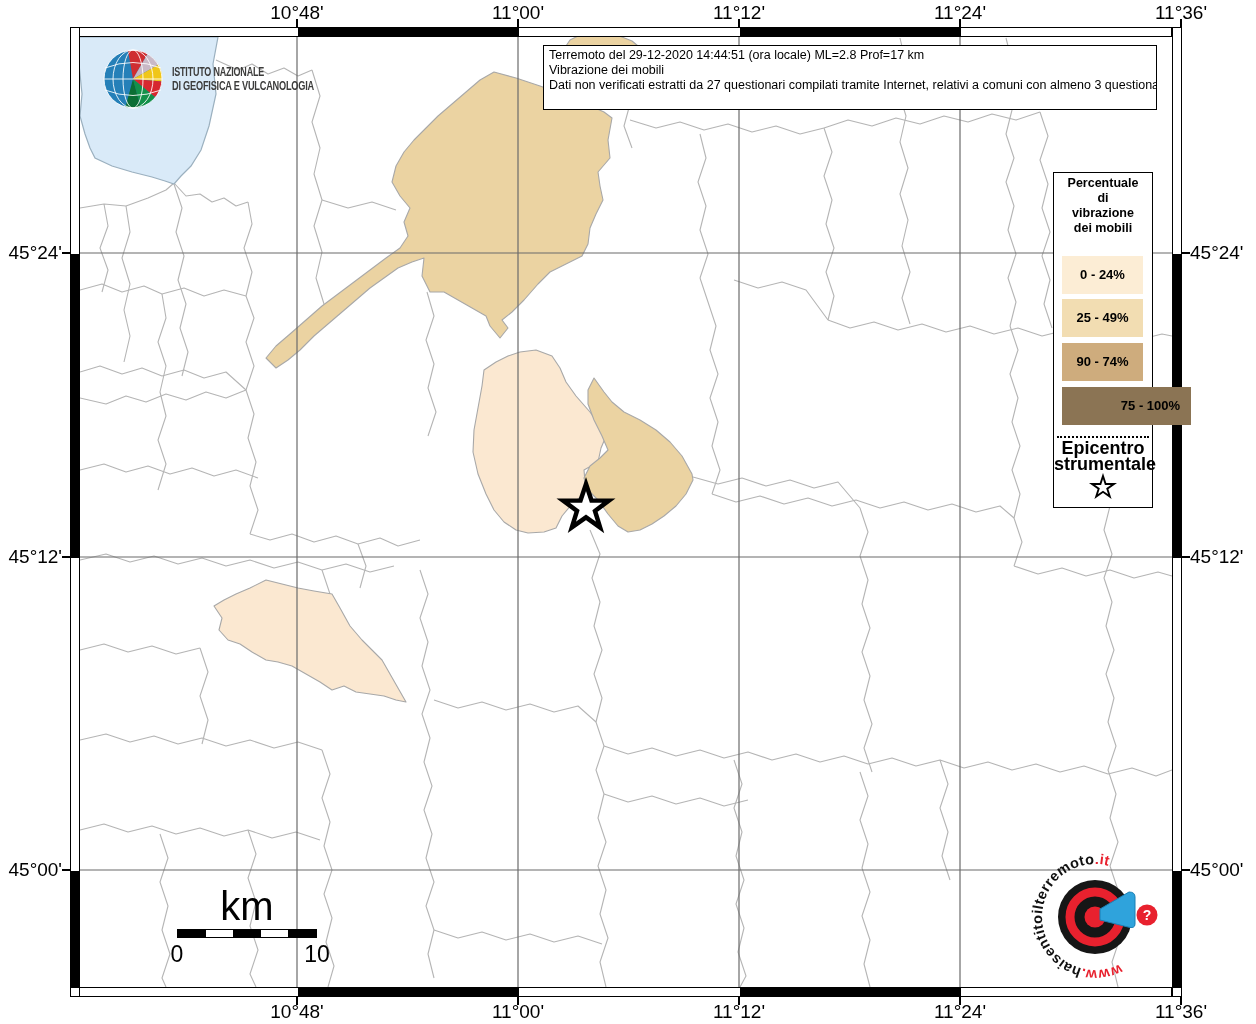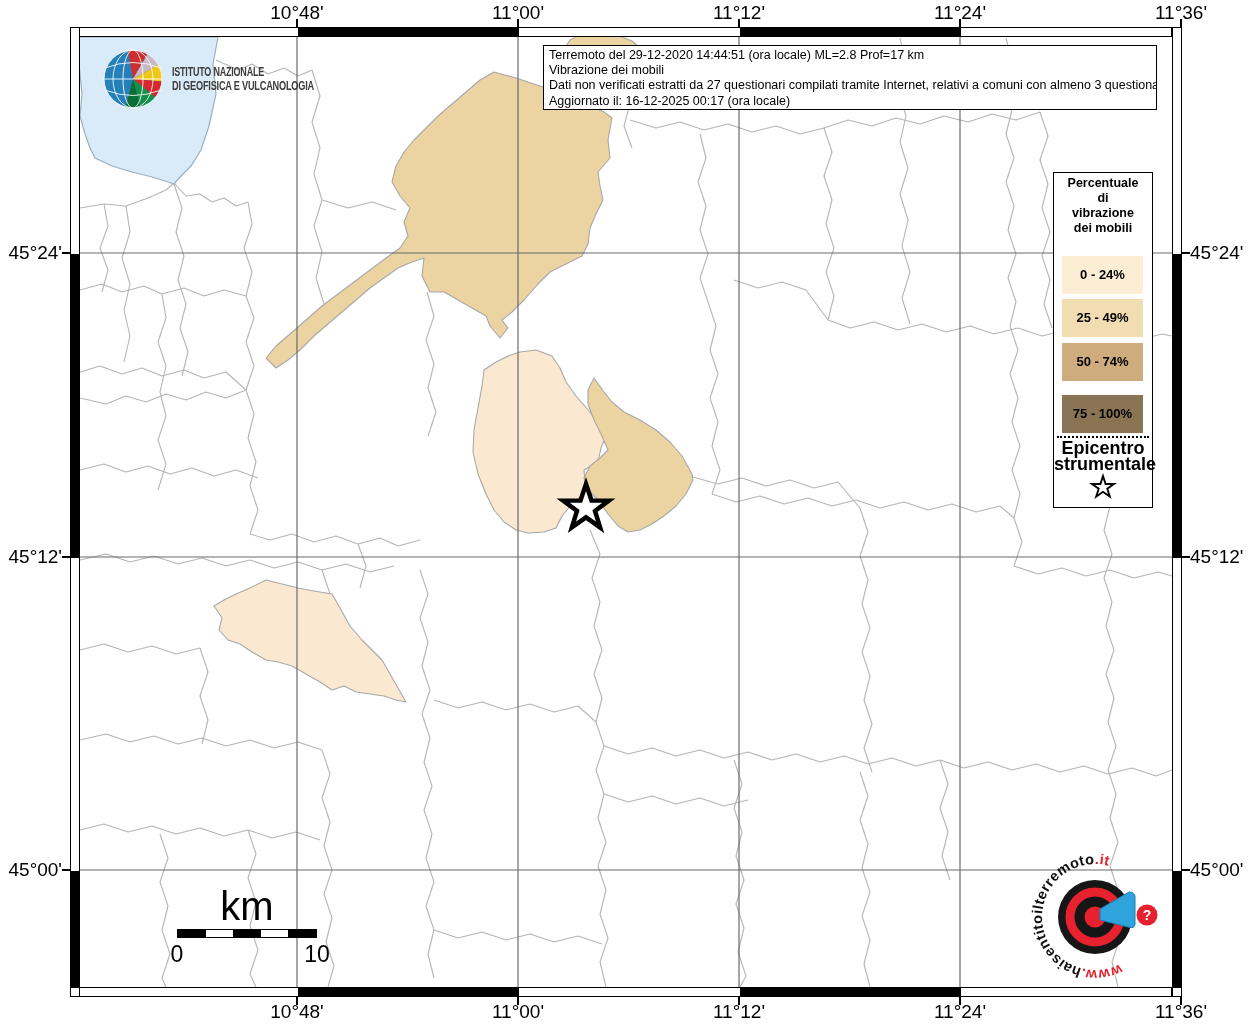--- a/index.html
+++ b/index.html
@@ -228,29 +228,28 @@
           </text>
         </g>
       </svg>
     </div>
   </div>
 
   <div class="infobox">
     <div>Terremoto del 29-12-2020 14:44:51 (ora locale) ML=2.8 Prof=17 km</div>
     <div>Vibrazione dei mobili</div>
     <div>Dati non verificati estratti da 27 questionari compilati tramite Internet, relativi a comuni con almeno 3 questionari.</div>
-    <div>Aggiornato il: 16-12-2025 00:17 (ora locale)</div>
   </div>
 
   <div class="legend">
     <div class="leg-title"><span>Percentuale di vibrazione dei mobili</span></div>
     <div class="swatch" style="top: 83px; background: rgb(252, 237, 213);">0 - 24%</div>
     <div class="swatch" style="top: 126px; background: rgb(242, 221, 178);">25 - 49%</div>
-    <div class="swatch" style="top: 170px; background: rgb(206, 172, 125);">50 - 74%</div>
-    <div class="swatch" style="top: 222px; background: rgb(139, 116, 84);">75 - 100%</div>
+    <div class="swatch" style="top: 170px; background: rgb(206, 172, 125);">90 - 74%</div>
+    <div class="swatch" style="top: 214px; background: rgb(139, 116, 84); padding-left: 48px;">75 - 100%</div>
     <div class="leg-sep"></div>
     <div class="leg-epi">Epicentro strumentale</div>
     <svg class="leg-star" width="36" height="30" viewBox="0 0 36 30">
       <path d="M18,3 L20.6,11 29,11 22.3,15.7 24.8,23.6 18,18.8 11.2,23.6 13.7,15.7 7,11 15.4,11 Z" fill="#fff" stroke="#000" stroke-width="1.9"></path>
     </svg>
   </div>
 
   <div class="km-title">km</div>
   <div class="km-bar"></div>
   <div class="km-num" style="left:163px">0</div>

